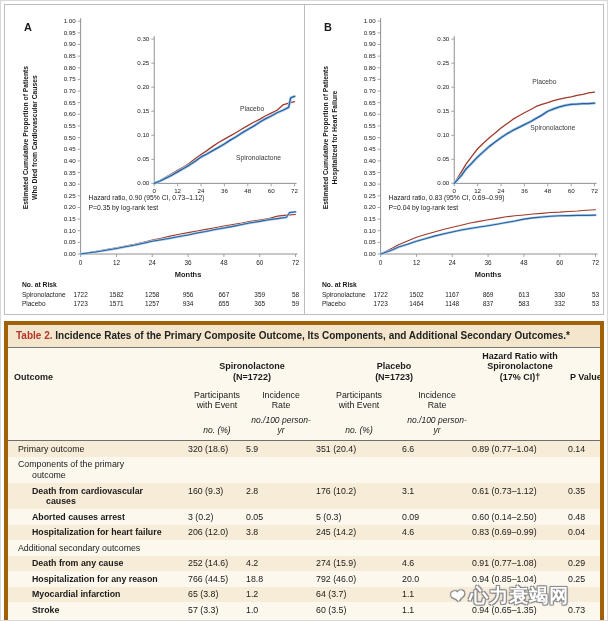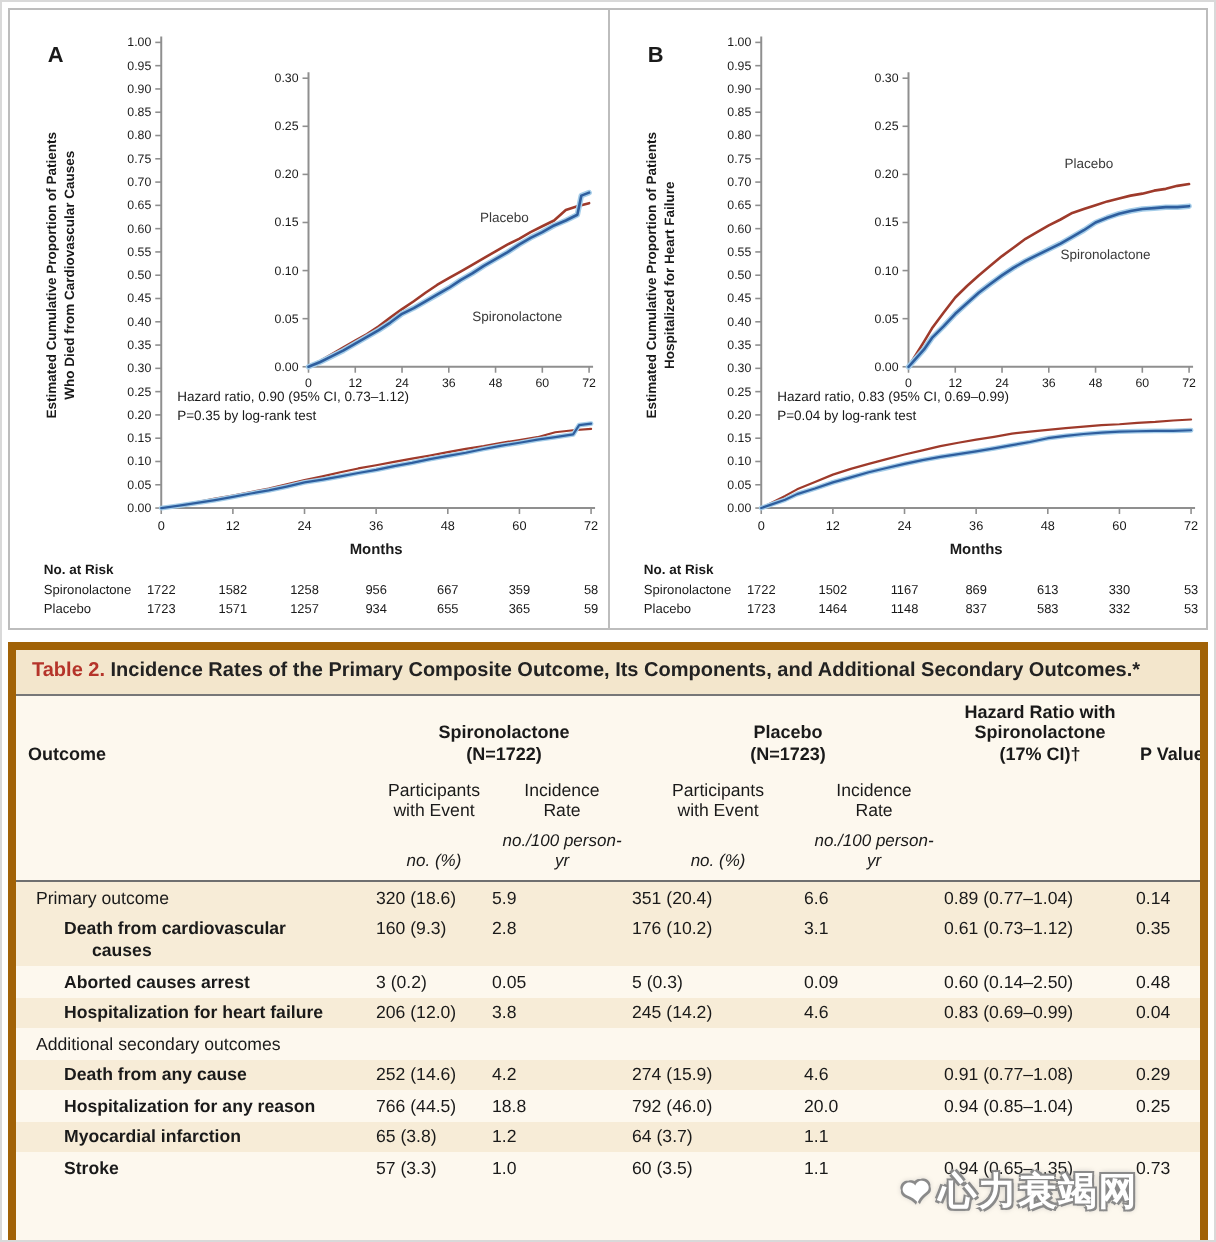--- a/index.html
+++ b/index.html
@@ -358,20 +358,30 @@
       <tbody id="t2body">
           <tr class="shaded lv0">
             <td class="lbl">Primary outcome</td>
             <td class="num n1">320 (18.6)</td>
             <td class="num n2">5.9</td>
             <td class="num n3">351 (20.4)</td>
             <td class="num n4">6.6</td>
             <td class="num n5">0.89 (0.77–1.04)</td>
             <td class="num n6">0.14</td>
           </tr>
+          <tr class="lv0">
+            <td class="lbl">Components of the primary
+outcome</td>
+            <td class="num n1"></td>
+            <td class="num n2"></td>
+            <td class="num n3"></td>
+            <td class="num n4"></td>
+            <td class="num n5"></td>
+            <td class="num n6"></td>
+          </tr>
           <tr class="shaded lv1">
             <td class="lbl">Death from cardiovascular
 causes</td>
             <td class="num n1">160 (9.3)</td>
             <td class="num n2">2.8</td>
             <td class="num n3">176 (10.2)</td>
             <td class="num n4">3.1</td>
             <td class="num n5">0.61 (0.73–1.12)</td>
             <td class="num n6">0.35</td>
           </tr>

